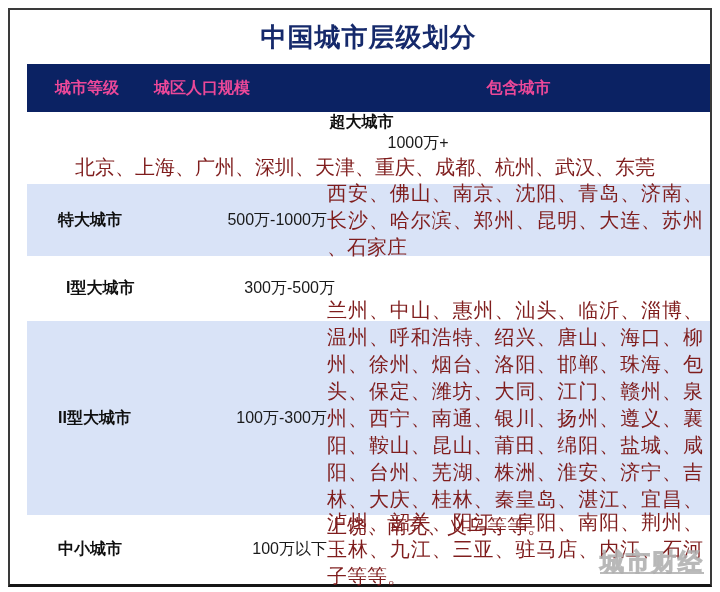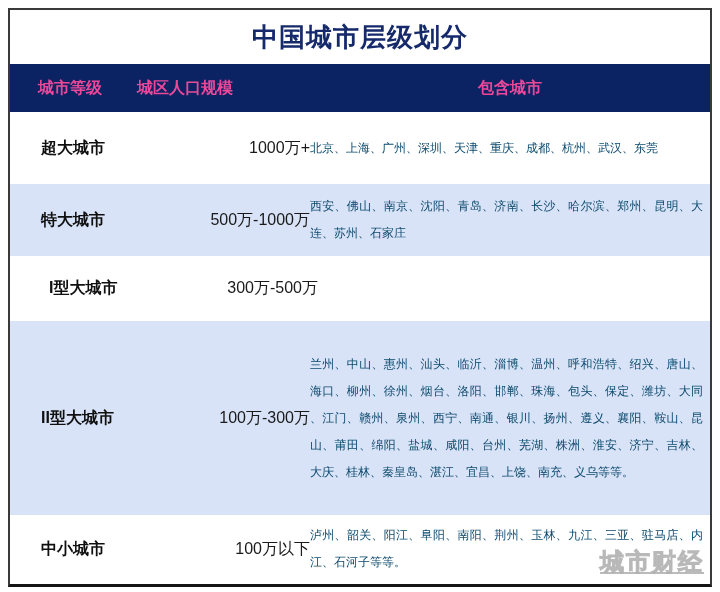--- a/index.html
+++ b/index.html
@@ -15,20 +15,21 @@
     position: absolute;
     left: 8px;
     top: 8px;
     width: 704px;
     height: 579px;
     box-sizing: border-box;
     background: #ffffff;
     border: 2px solid #3a3a3a;
     border-bottom-width: 3px;
     border-bottom-color: #151515;
+    padding-left: 17px;
   }
   .title-band {
     height: 54px;
     display: flex;
     align-items: center;
     justify-content: center;
   }
   .title-band .title {
     font-size: 26px;
     font-weight: bold;
@@ -51,21 +52,21 @@
   }
   .header-row .h1 { left: 28px; }
   .header-row .h2 { left: 127px; }
   .header-row .h3 { left: 300px; right: 0; text-align: center; }
   .row {
     display: flex;
     align-items: center;
     box-sizing: border-box;
   }
   .row.alt { background: #d9e3f7; }
-  .row-1 { height: 72px; }
+  .row-1 { height: 72px; flex-direction: column; }
   .row-2 { height: 72px; }
   .row-3 { height: 65px; margin-left: 8px; }
   .row-4 { height: 194px; }
   .row-5 { height: 68px; }
   .cell-tier {
     width: 140px;
     box-sizing: border-box;
     padding-left: 31px;
     font-size: 16px;
     font-weight: bold;
@@ -77,23 +78,23 @@
     box-sizing: border-box;
     text-align: right;
     font-size: 16px;
     color: #1a1a1a;
     white-space: nowrap;
   }
   .cell-cities {
     flex: 1;
     box-sizing: border-box;
     padding-right: 7px;
-    font-size: 12px;
+    font-size: 20px;
     line-height: 27px;
-    color: #0c4a6e;
+    color: #7f1d1d;
     text-align: justify;
     word-break: break-all;
     line-break: anywhere;
   }
   .watermark {
     position: absolute;
     right: 6px;
     bottom: 6px;
     font-size: 24px;
     font-weight: bold;

